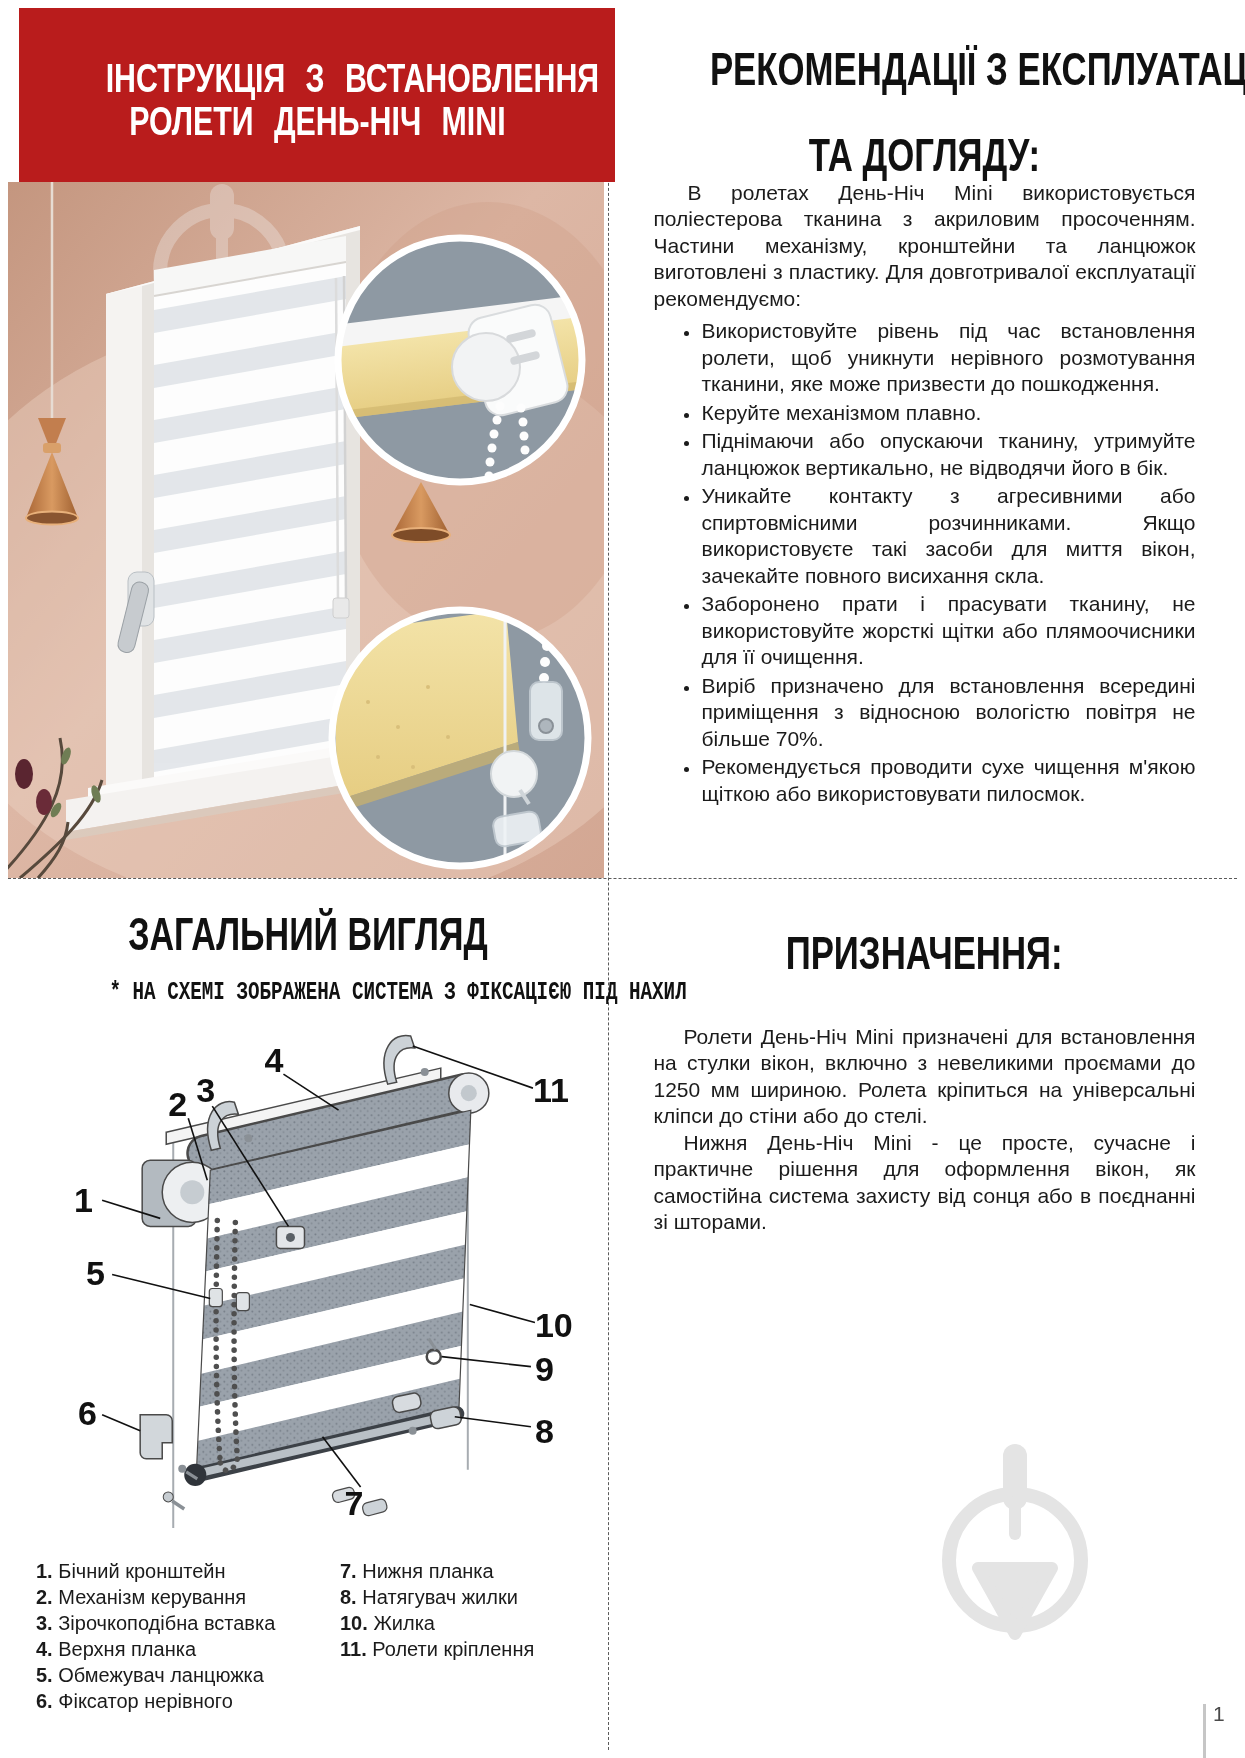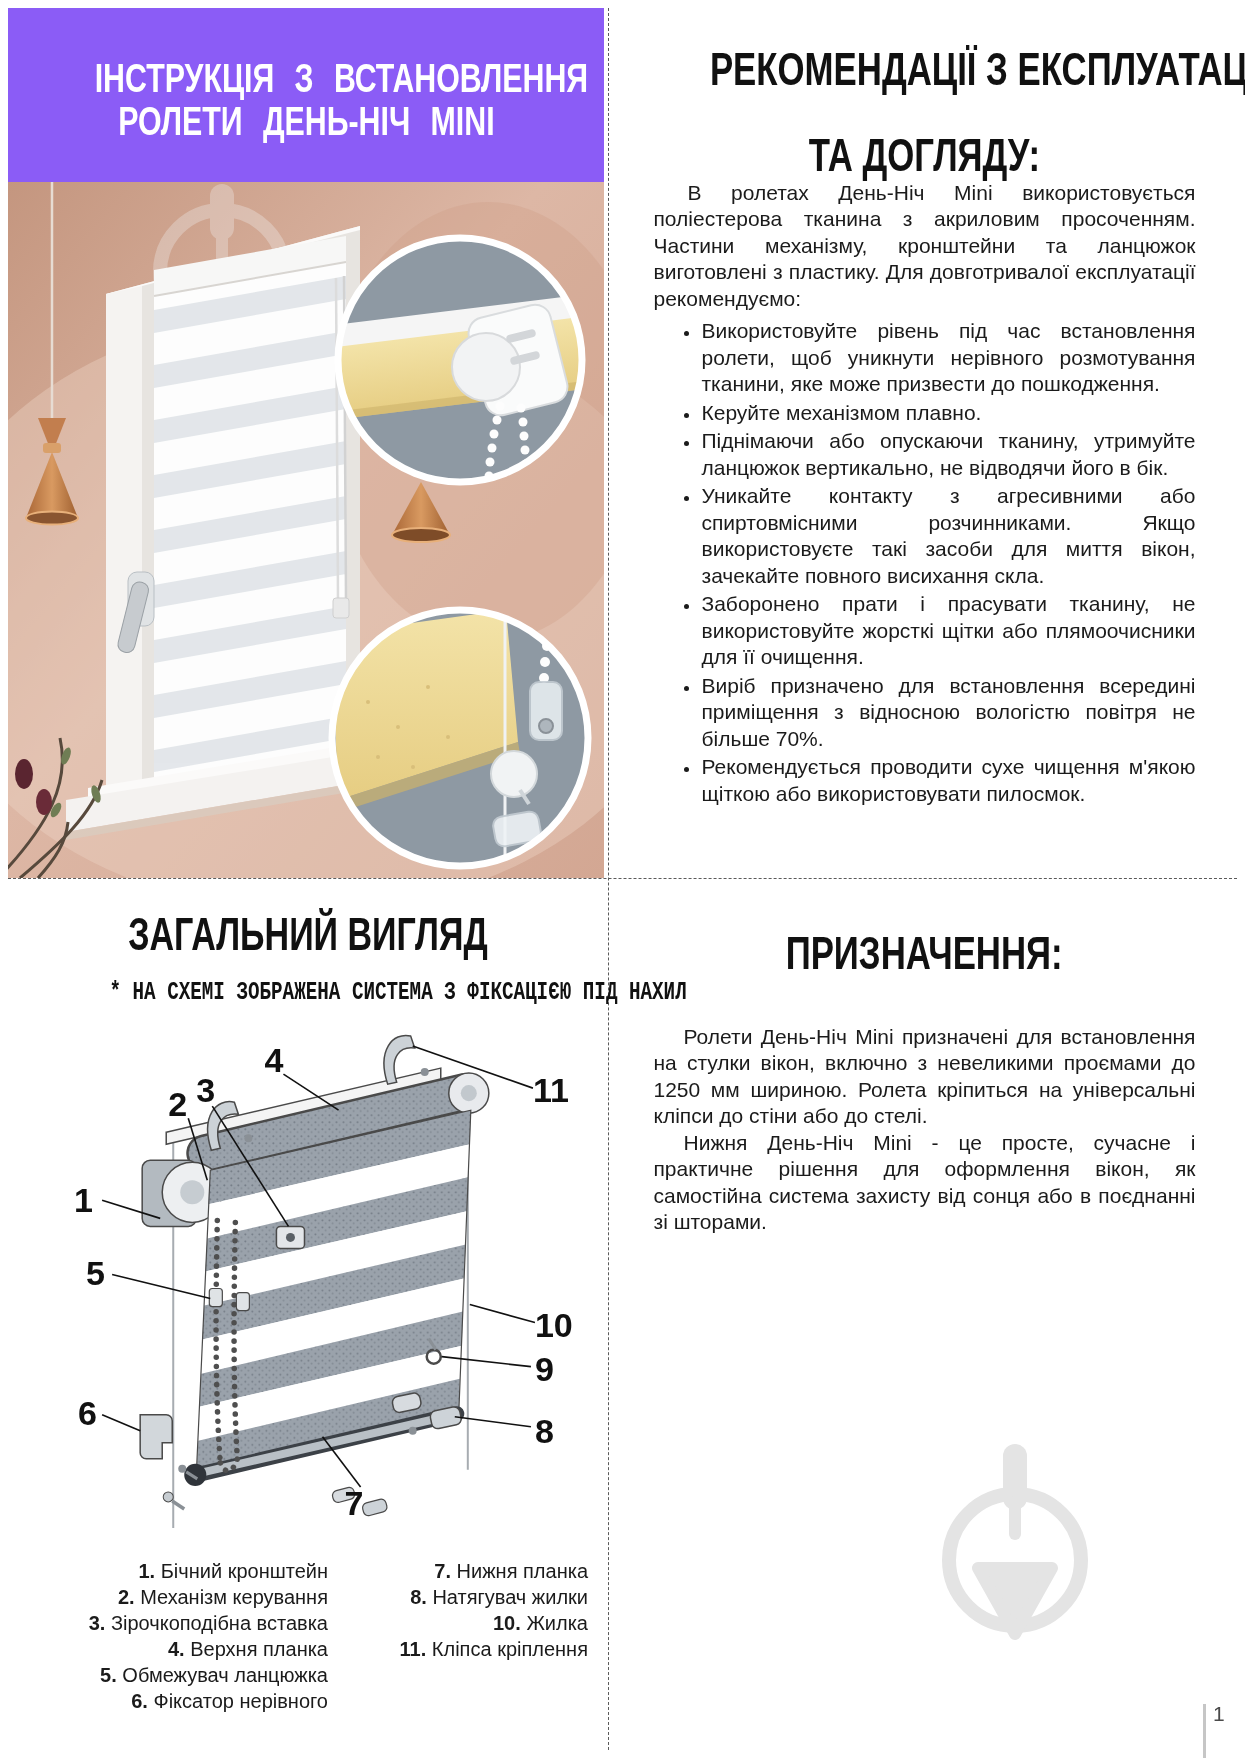--- a/index.html
+++ b/index.html
@@ -8,21 +8,21 @@
   
   .vsep{position:absolute;left:608px;top:8px;height:1742px;width:0;border-left:1.5px dashed #5a5a5a;}
   .hsep{position:absolute;left:8px;top:878px;width:1229px;height:0;border-top:1.5px dashed #5a5a5a;}
 
   
   .hline{text-align:center;line-height:1.06;}
   .hline>span{display:inline-block;font-weight:700;transform:scaleX(0.74);transform-origin:50% 50%;white-space:nowrap;}
   .ws>span{word-spacing:16px;}
 
   
-  .inst-header{position:absolute;left:8px;top:8px;width:596px;height:174px;background:#8b5cf6;color:#ffffff;
+  .inst-header{position:absolute;left:19px;top:8px;width:596px;height:174px;background:#b91c1c;color:#ffffff;
                display:flex;flex-direction:column;justify-content:center;padding-top:10px;box-sizing:border-box;}
   .inst-header .hline{font-size:41px;}
 
   .photo-wrap{position:absolute;left:8px;top:182px;width:596px;height:696px;}
 
   
   .q-tr{position:absolute;left:612px;top:8px;width:625px;height:868px;}
   .q-tr .hline{font-size:47px;margin-top:36px;color:#111;}
   .txt{width:542px;margin:0 auto;font-size:21px;line-height:26.5px;text-align:justify;}
   .intro{margin-top:22px;text-indent:34px;}
@@ -33,21 +33,21 @@
   
   .q-bl{position:absolute;left:8px;top:886px;width:600px;height:864px;}
   .q-bl .hline{font-size:46px;color:#111;}
   .q-bl .title{margin-top:24px;}
   .q-bl .subtitle{font-size:26px;margin-top:20px;font-family:Liberation Mono, monospace;}
   .diagram{position:absolute;left:30px;top:136px;width:540px;height:516px;}
   .legend{position:absolute;left:28px;top:672px;display:flex;gap:12px;font-size:20px;line-height:26px;}
   .legend .col1{width:292px;}
   .legend .col2{width:248px;}
   .legend ol{list-style:none;margin:0;padding:0;}
-  .legend li{white-space:pre-line;text-align:right;}
+  .legend li{white-space:pre-line;}
   .legend .num{font-weight:700;}
 
   
   .q-br{position:absolute;left:612px;top:886px;width:625px;height:864px;}
   .q-br .hline{font-size:47px;margin-top:42px;color:#111;}
   .q-br .txt{margin-top:46px;}
   .q-br p{margin:0;text-indent:30px;}
 
   .watermark{position:absolute;left:930px;top:1438px;width:170px;height:250px;}
   .footer-line{position:absolute;left:1203px;top:1704px;width:3px;height:54px;background:#c6c6c6;}
@@ -368,21 +368,21 @@
         <li><span class="num">2.</span> <span>Механізм керування</span></li>
         <li><span class="num">3.</span> <span>Зірочкоподібна вставка</span></li>
         <li><span class="num">4.</span> <span>Верхня планка</span></li>
         <li><span class="num">5.</span> <span>Обмежувач ланцюжка</span></li>
         <li><span class="num">6.</span> <span>Фіксатор нерівного</span></li>
       </ol>
       <ol class="col2">
         <li><span class="num">7.</span> <span>Нижня планка</span></li>
         <li><span class="num">8.</span> <span>Натягувач жилки</span></li>
         <li><span class="num">10.</span> <span>Жилка</span></li>
-        <li><span class="num">11.</span> <span>Кліпса кріплення</span></li>
+        <li><span class="num">11.</span> <span>Ролети кріплення</span></li>
       </ol>
     </div>
   </div>
 
   <div class="q-br">
     <div class="hline"><span>ПРИЗНАЧЕННЯ:</span></div>
     <div class="txt">
       <p>Ролети День-Ніч Mini призначені для встановлення на стулки вікон, включно з невеликими проємами до 1250 мм шириною. Ролета кріпиться на універсальні кліпси до стіни або до стелі.</p>
       <p>Нижня День-Ніч Mini - це просте, сучасне і практичне рішення для оформлення вікон, як самостійна система захисту від сонця або в поєднанні зі шторами.</p>
     </div>

